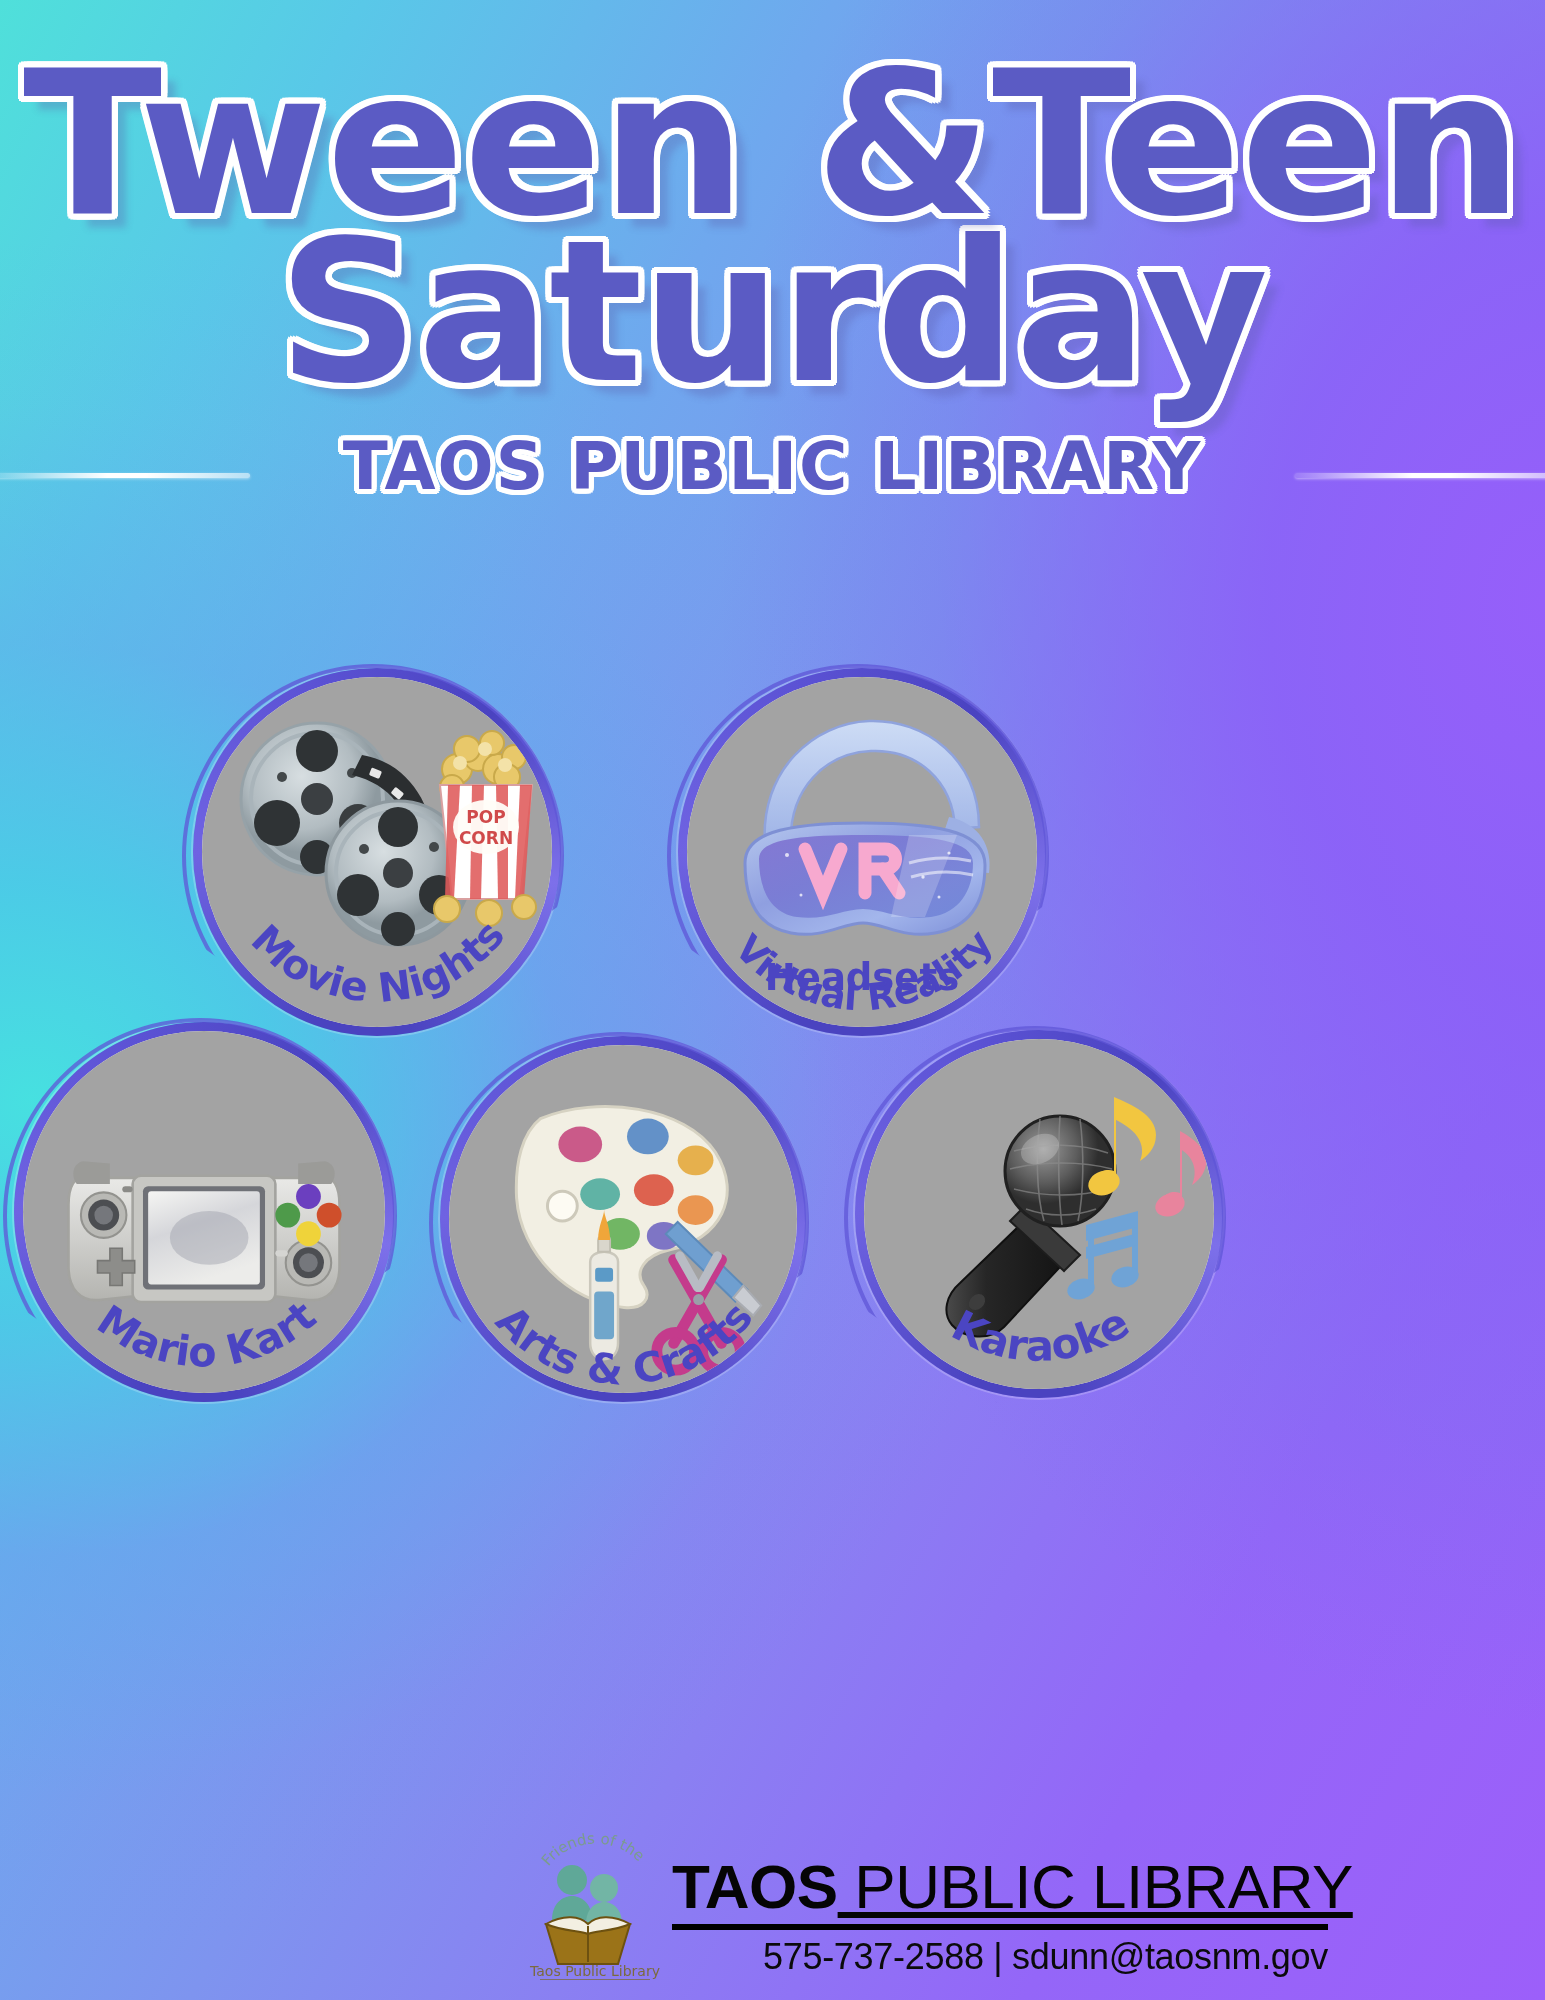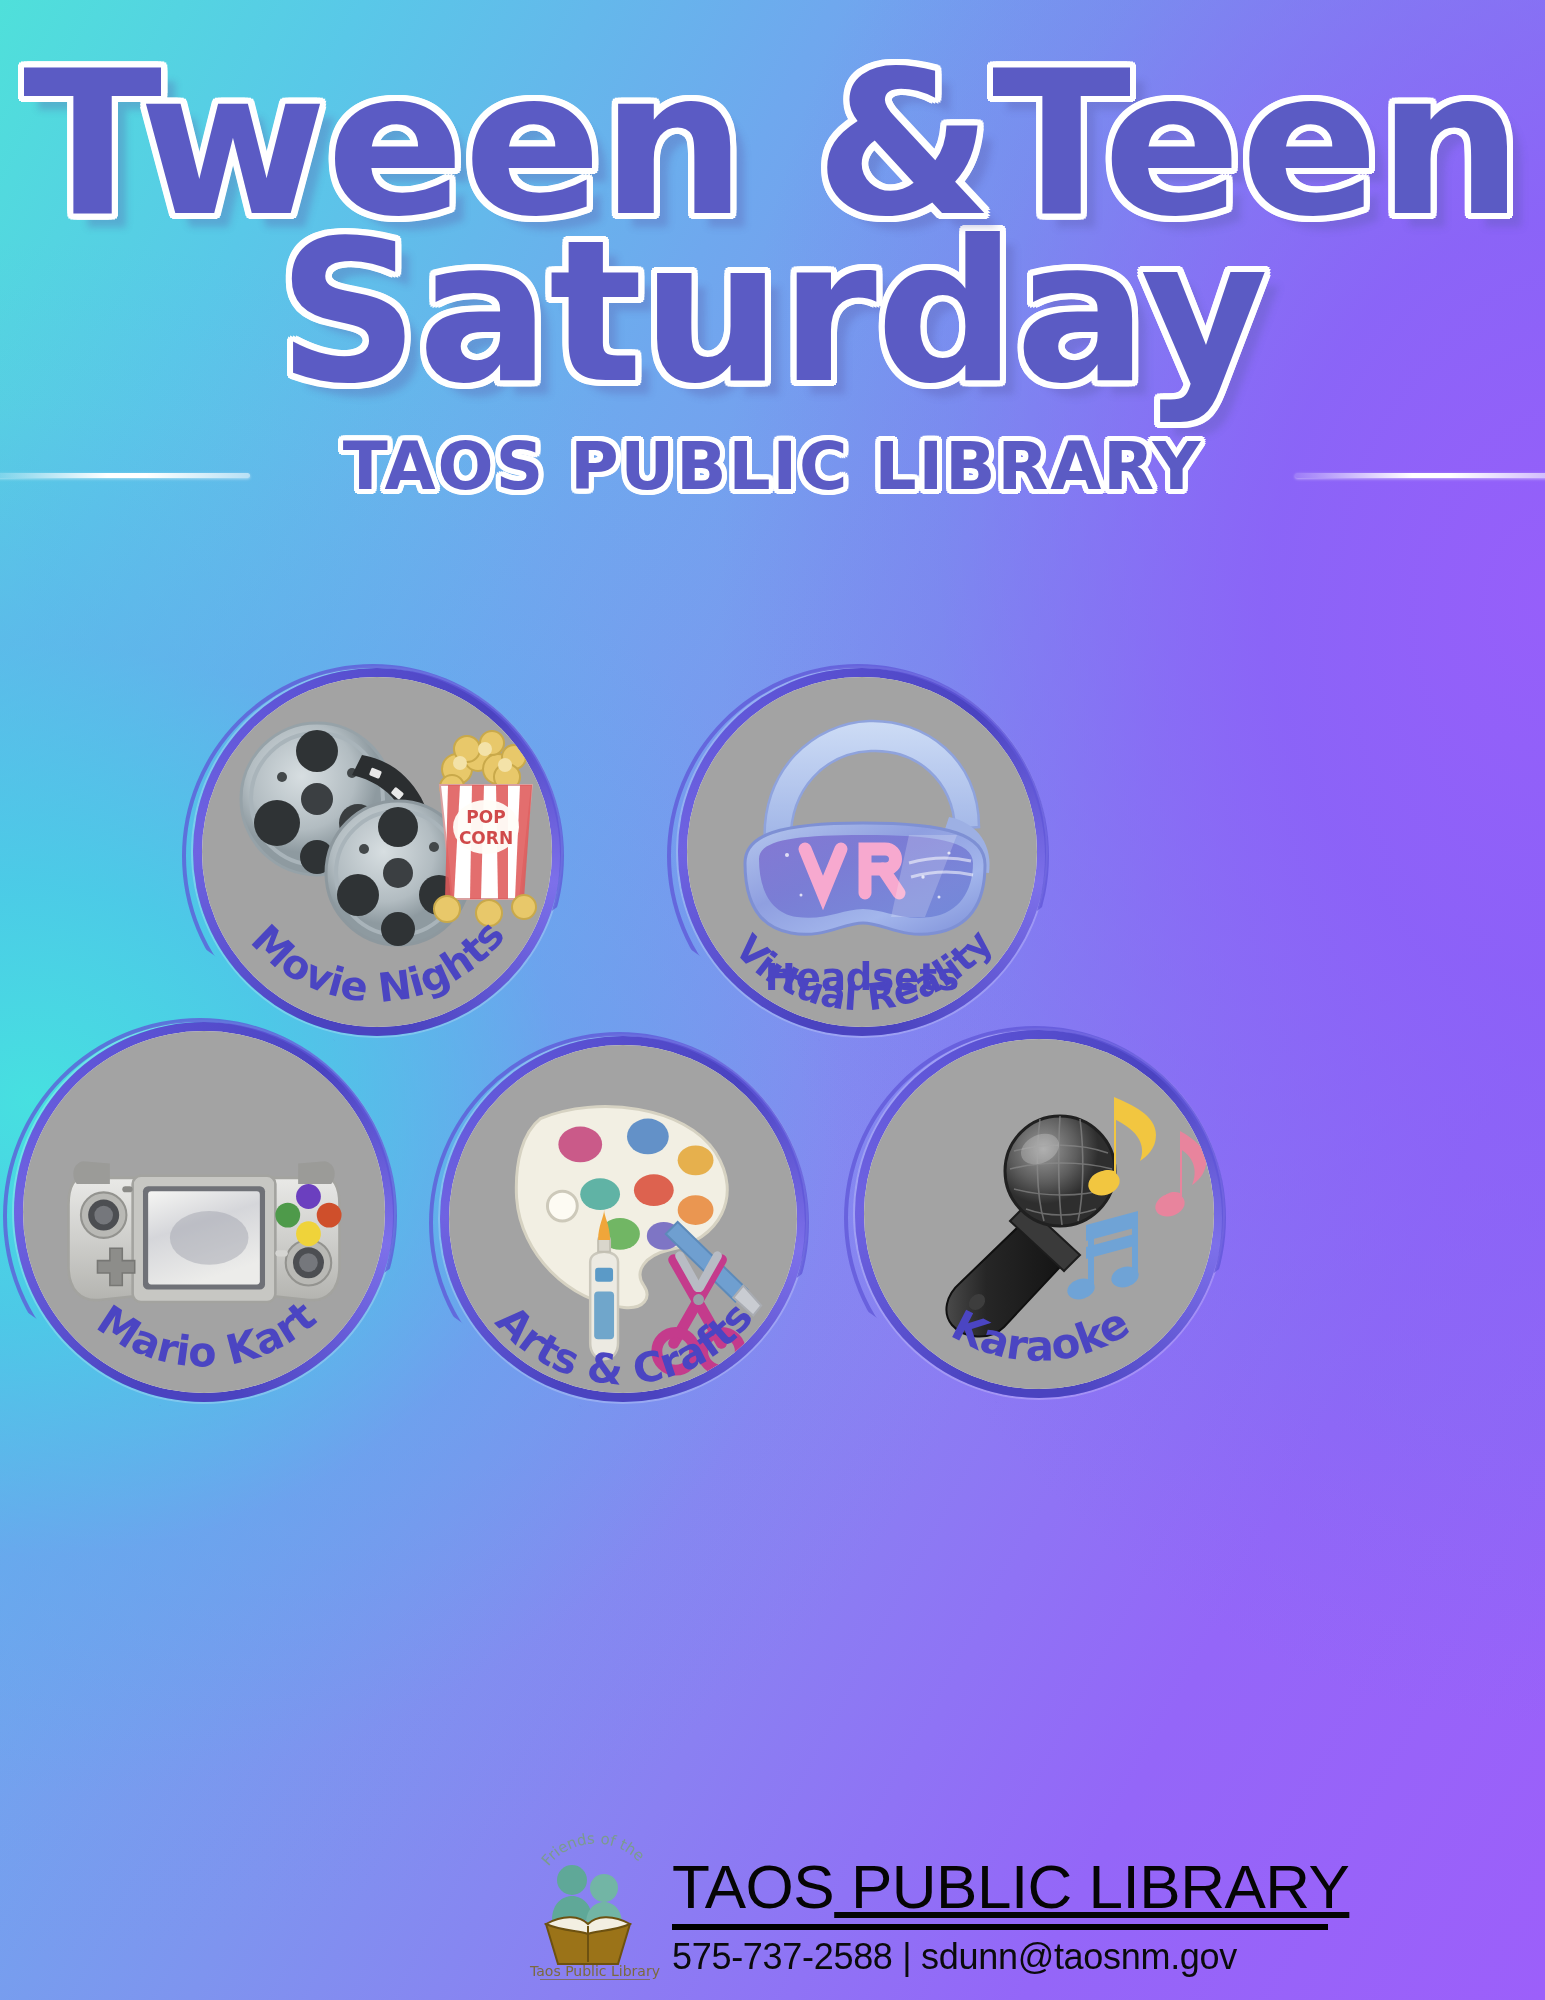--- a/index.html
+++ b/index.html
@@ -98,25 +98,25 @@
   #c-mario { left:14px;   top:1022px; width:380px; height:380px; }
   #c-arts  { left:440px;  top:1036px; width:366px; height:366px; }
   #c-karaoke{left:855px;  top:1030px; width:368px; height:368px; }
 
   
   .footer { position:absolute; left:0; right:0; bottom:8px; height:190px; }
   .fol-logo { position:absolute; left:520px; bottom:12px; width:150px; height:168px; }
   .tpl-block { position:absolute; left:672px; bottom:14px; width:680px; }
   .tpl-title { font-family:"Liberation Sans", sans-serif; font-size:62px; line-height:1.0;
                color:#050505; white-space:nowrap; letter-spacing:-0.5px; }
-  .tpl-title b { font-weight:normal; }
+  .tpl-title b { font-weight:bold; }
   .tpl-title span.thin { font-weight:normal;text-decoration:underline; }
   .tpl-underline { height:6px; background:#000; margin-top:6px; width:656px; }
   .tpl-contact { font-family:"Liberation Sans", sans-serif; font-size:36px; color:#0b0b0b;
-                 margin-top:6px; text-align:left; width:656px; letter-spacing:-0.3px; }
+                 margin-top:6px; text-align:right; width:656px; letter-spacing:-0.3px; }
 </style>
 </head>
 <body>
 
 <div id="poster">
   <div class="bg"></div>
 
   <div class="title-wrap">
     <div class="hdr-line" id="t1">Tween &amp;Teen</div>
     <div class="hdr-line" id="t2">Saturday</div>

